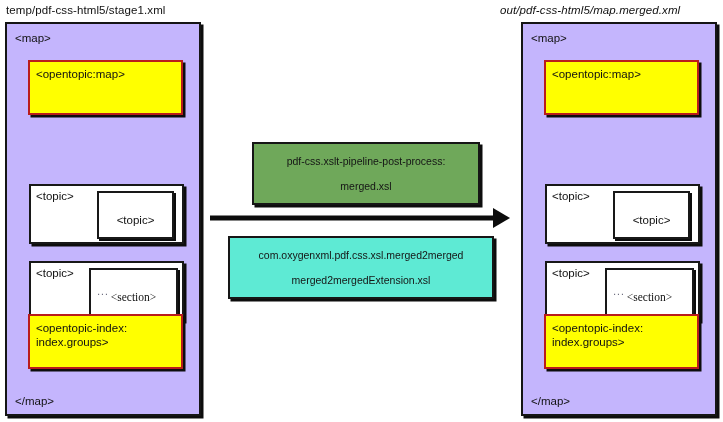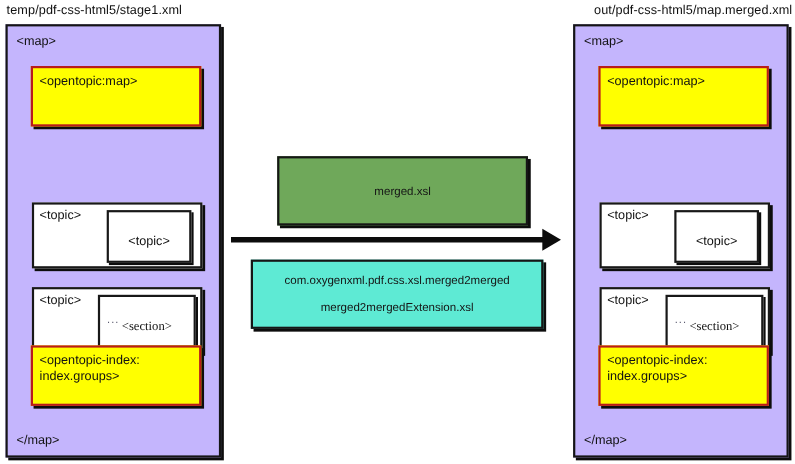--- a/index.html
+++ b/index.html
@@ -22,21 +22,21 @@
 
   
   .panel-title {
     position: absolute;
     font-size: 11.5px;
     color: #101010;
     letter-spacing: 0.1px;
     white-space: nowrap;
   }
   #title-left  { left: 6px;  top: 4px; }
-  #title-right { left: 540px; top: 4px; }
+  #title-right { left: 500px; top: 4px; font-style: italic; }
 
   
   .panel {
     position: absolute;
     background: #c4b5fd;
     border: 2px solid #151515;
     box-shadow: 2.5px 2.5px 0 0 #0d0d0d;
     box-sizing: border-box;
   }
   #panel-left  { left: 5px;   top: 22px; width: 196px; height: 394px; }
@@ -181,20 +181,21 @@
 
     <div class="ybox ybox-index">
       <div>&lt;opentopic-index:</div>
       <div>index.groups&gt;</div>
     </div>
 
     <div class="tag-label map-close">&lt;/map&gt;</div>
   </div>
 
   <div class="gbox" id="gbox-top">
+    <div class="line-1">pdf-css.xslt-pipeline-post-process:</div>
     <div>merged.xsl</div>
   </div>
 
   <div id="arrow-wrap">
     <svg width="300" height="24" viewBox="0 0 300 24">
       <line x1="0" y1="12" x2="286" y2="12" stroke="#0c0c0c" stroke-width="5"></line>
       <polygon points="283,2 300,12 283,22" fill="#0c0c0c"></polygon>
     </svg>
   </div>
 

